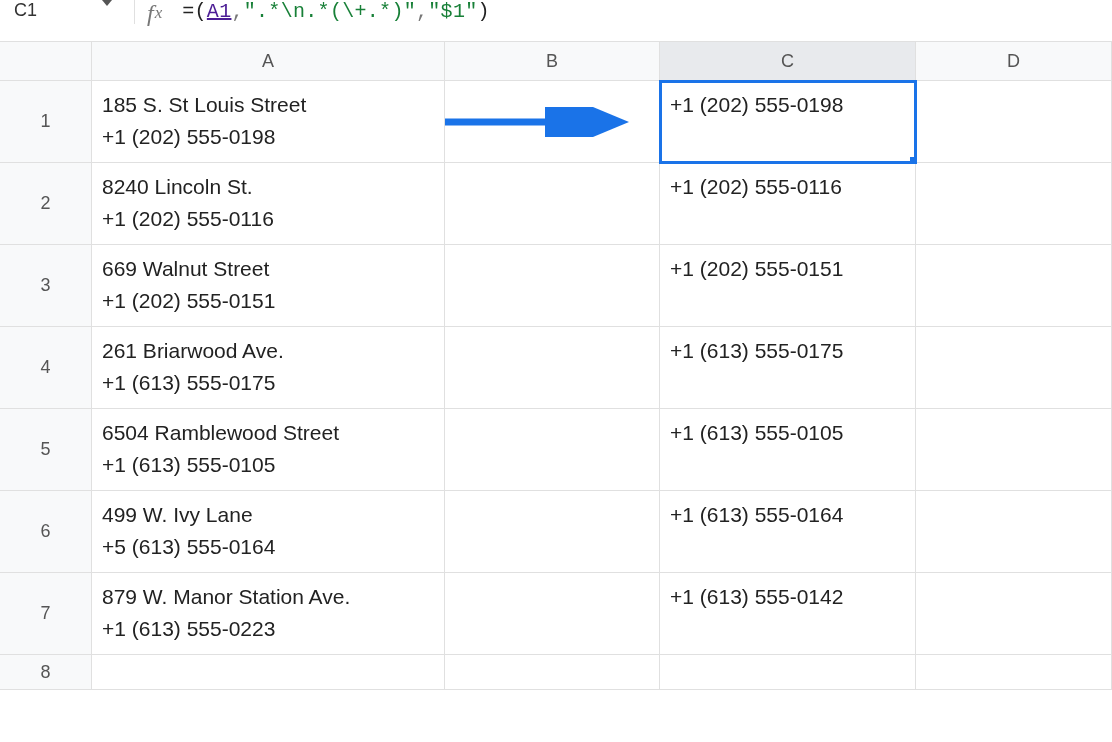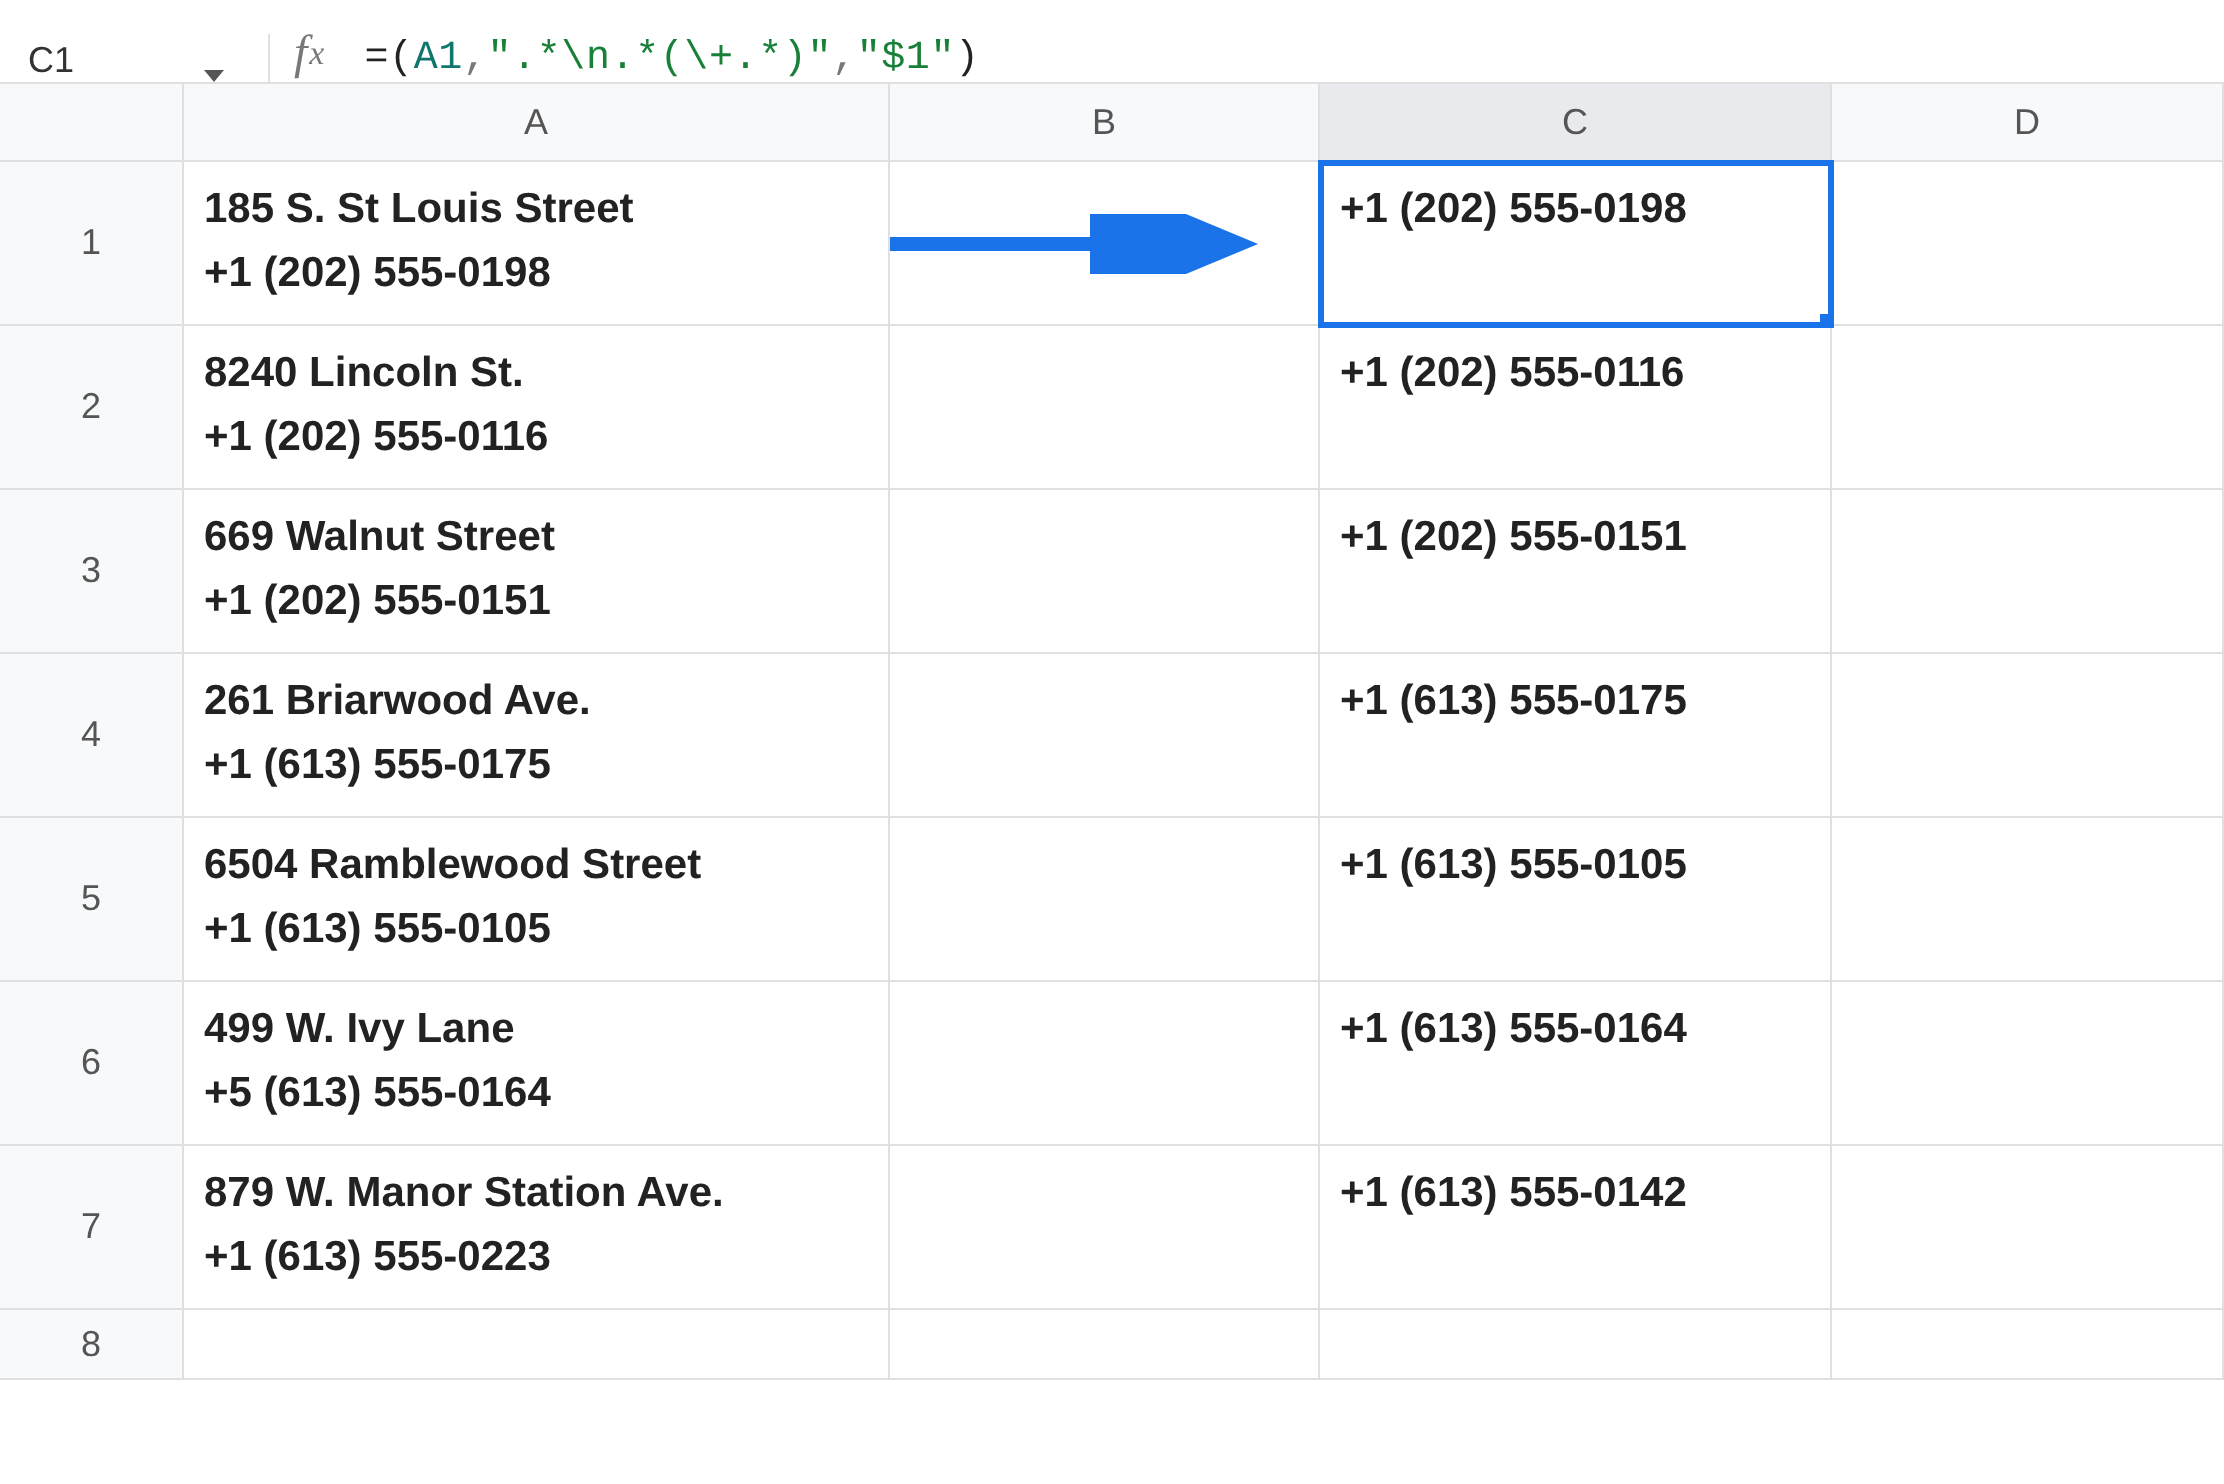--- a/index.html
+++ b/index.html
@@ -5,21 +5,21 @@
     * { box-sizing: border-box; margin: 0; padding: 0; }
     body {
       font-family: Arial, sans-serif;
       background: #fff;
       width: 1112px;
       height: 742px;
       overflow: hidden;
     }
     .name-box-bar {
       display: flex;
-      align-items: flex-end;
+      align-items: flex-start;
       height: 42px;
       border-bottom: 1px solid #e0e0e0;
       background: #fff;
     }
     .name-box {
       width: 92px;
       padding: 0 8px 0 14px;
       font-size: 18px;
       color: #333;
       border: none;
@@ -55,21 +55,21 @@
       flex: 1;
       display: flex;
       align-items: center;
       font-family: 'Consolas', 'Courier New', monospace;
       font-size: 20px;
       color: #222;
       letter-spacing: 0.3px;
     }
     .tok-func { color: #222; }
     .tok-paren { color: #222; }
-    .tok-ref { color: #0f766e; }
+    .tok-ref { color: #4c1d95; text-decoration: underline; }
     .tok-comma { color: #777; }
     .tok-str { color: #188038; }
 
     .sheet-container {
       display: flex;
       height: calc(742px - 42px);
     }
     .row-headers {
       display: flex;
       flex-direction: column;
@@ -117,21 +117,20 @@
     .col-header.selected {
       background: #e8eaed;
     }
     .col-a { width: 353px; }
     .col-b { width: 215px; }
     .col-c { width: 256px; }
     .col-d { width: 196px; }
 
     .data-row {
       display: flex;
-      font-weight: bold;
     }
     .cell {
       border-right: 1px solid #e0e0e0;
       border-bottom: 1px solid #e0e0e0;
       padding: 8px 10px;
       font-size: 21px;
       color: #222;
       display: flex;
       flex-direction: column;
       justify-content: flex-start;

